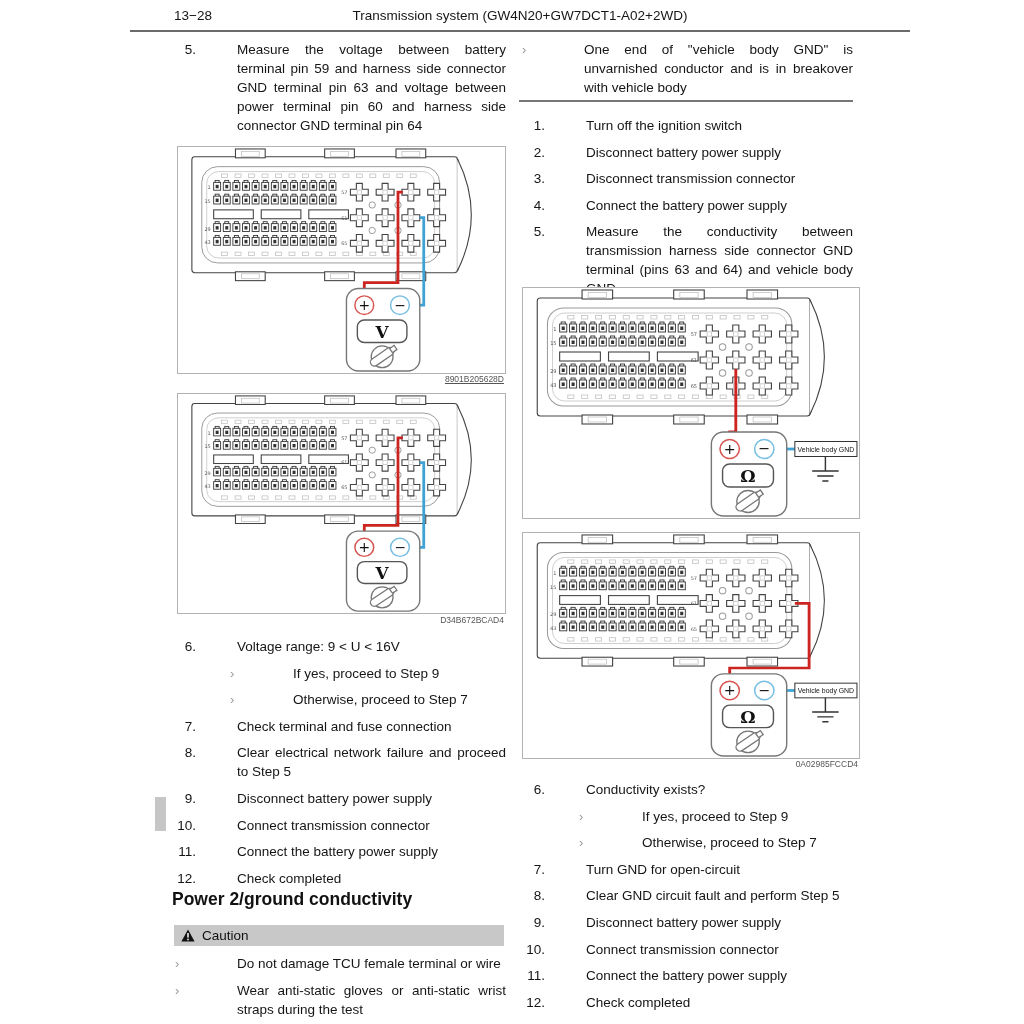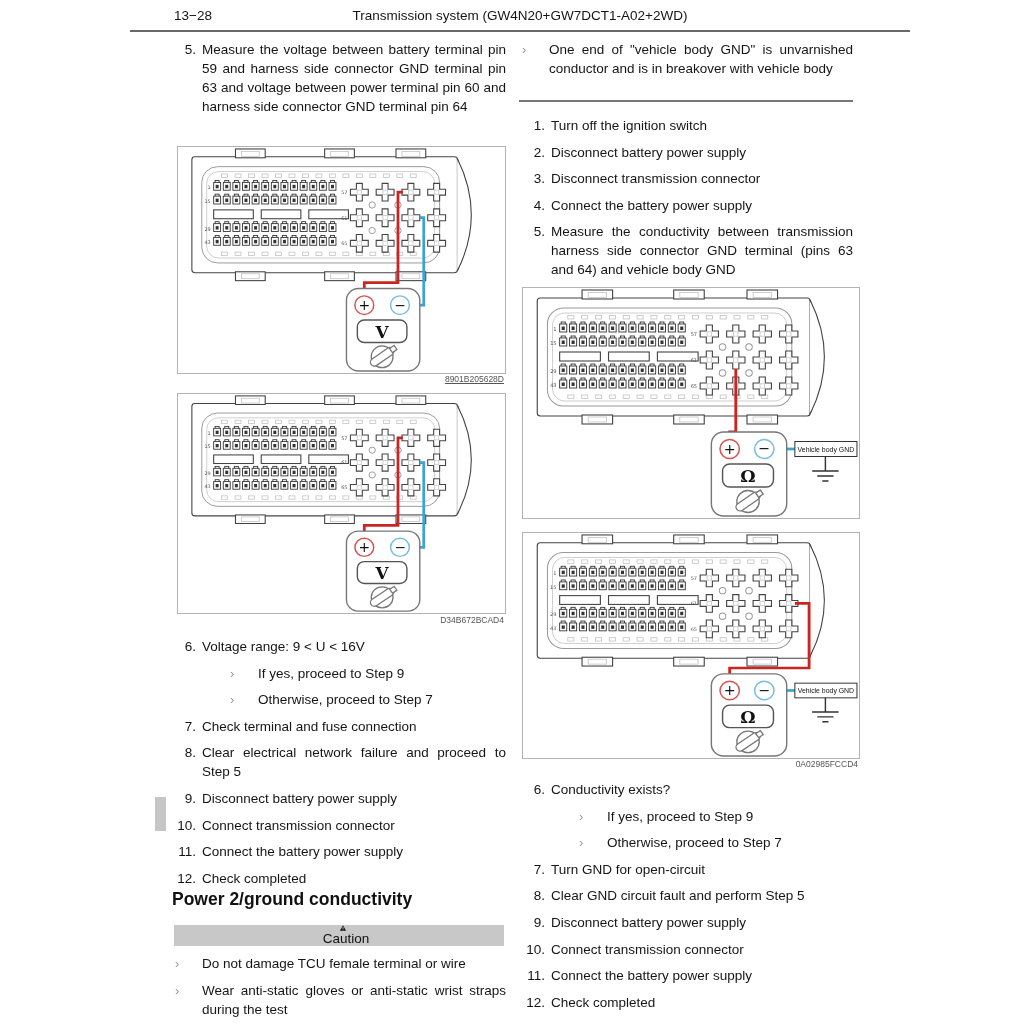--- a/index.html
+++ b/index.html
@@ -10,21 +10,21 @@
   .ptitle{position:absolute;left:130px;top:8px;width:780px;text-align:center;font-size:13.5px;}
   .hrule{position:absolute;left:130px;top:30px;width:780px;height:2px;background:#6a6a6a;}
   
   .colL{position:absolute;left:172px;top:0;width:334px;height:1024px;}
   .colR{position:absolute;left:519px;top:0;width:334px;height:1024px;}
   .block{position:absolute;left:0;width:100%;}
   .row{display:flex;align-items:flex-start;margin-bottom:7.6px;font-size:13.5px;line-height:19px;}
   .num{flex:none;text-align:right;margin-right:6px;}
   .colL .num{width:24px;}
   .colR .num{width:26px;}
-  .txt{flex:1;text-align:justify;}
+  .txt{flex:1;text-align:justify;margin-left:35px;}
   .sub .txt{text-align:left;}
   .chev{flex:none;width:28px;margin-left:28px;color:#999;font-size:13px;line-height:19px;}
   .brow{display:flex;align-items:flex-start;margin-bottom:7.6px;font-size:13.5px;line-height:19px;}
   .bchev{flex:none;width:27px;padding-left:3px;color:#999;font-size:13px;line-height:19px;}
   .vrule{position:absolute;left:0;width:100%;height:1.5px;background:#777;}
   
   .fig{position:absolute;border:1px solid #b3b3b3;background:#fff;}
   .figL{left:5px;width:327px;}
   .figR{left:3px;width:336px;}
   .fig svg{display:block;width:100%;height:100%;}
@@ -632,21 +632,21 @@
           <div class="txt">Connect the battery power supply</div>
         </div>
         <div class="row">
           <span class="num">12.</span>
           <div class="txt">Check completed</div>
         </div>
       </div>
 
     <h2 class="h2" style="top:889px;margin:0;">Power 2/ground conductivity</h2>
 
-    <div class="caution-bar" style="top: 925px; background: rgb(200, 200, 200); flex-direction: column;">
+    <div class="caution-bar" style="top: 925px; background: rgb(200, 200, 200);">
       <svg width="14" height="13" viewBox="0 0 14 13">
         <path d="M7,0.5 L13.6,12.5 H0.4 Z" fill="#111"></path>
         <rect x="6.25" y="4" width="1.5" height="4.6" fill="#fff"></rect>
         <rect x="6.25" y="9.7" width="1.5" height="1.6" fill="#fff"></rect>
       </svg>
       <span>Caution</span>
     </div>
 
     <div class="block" style="top:954px;">
       <div class="brow">

